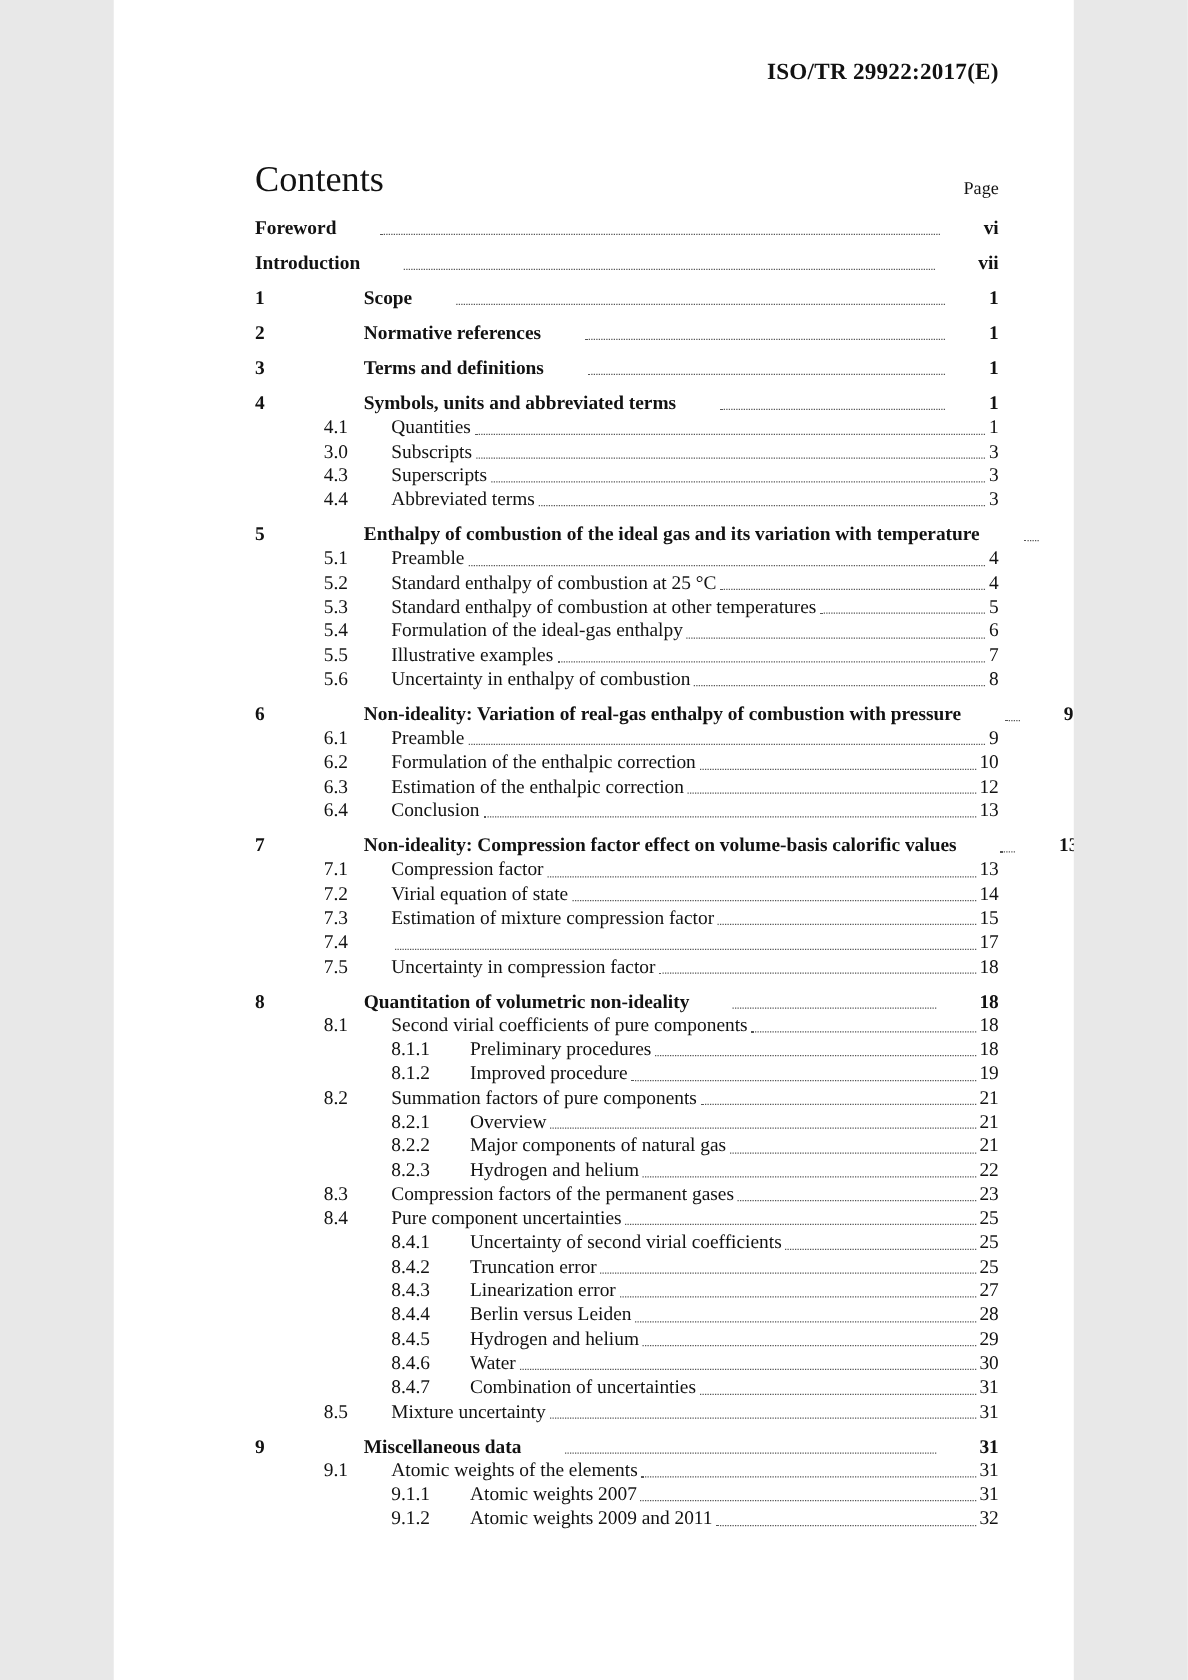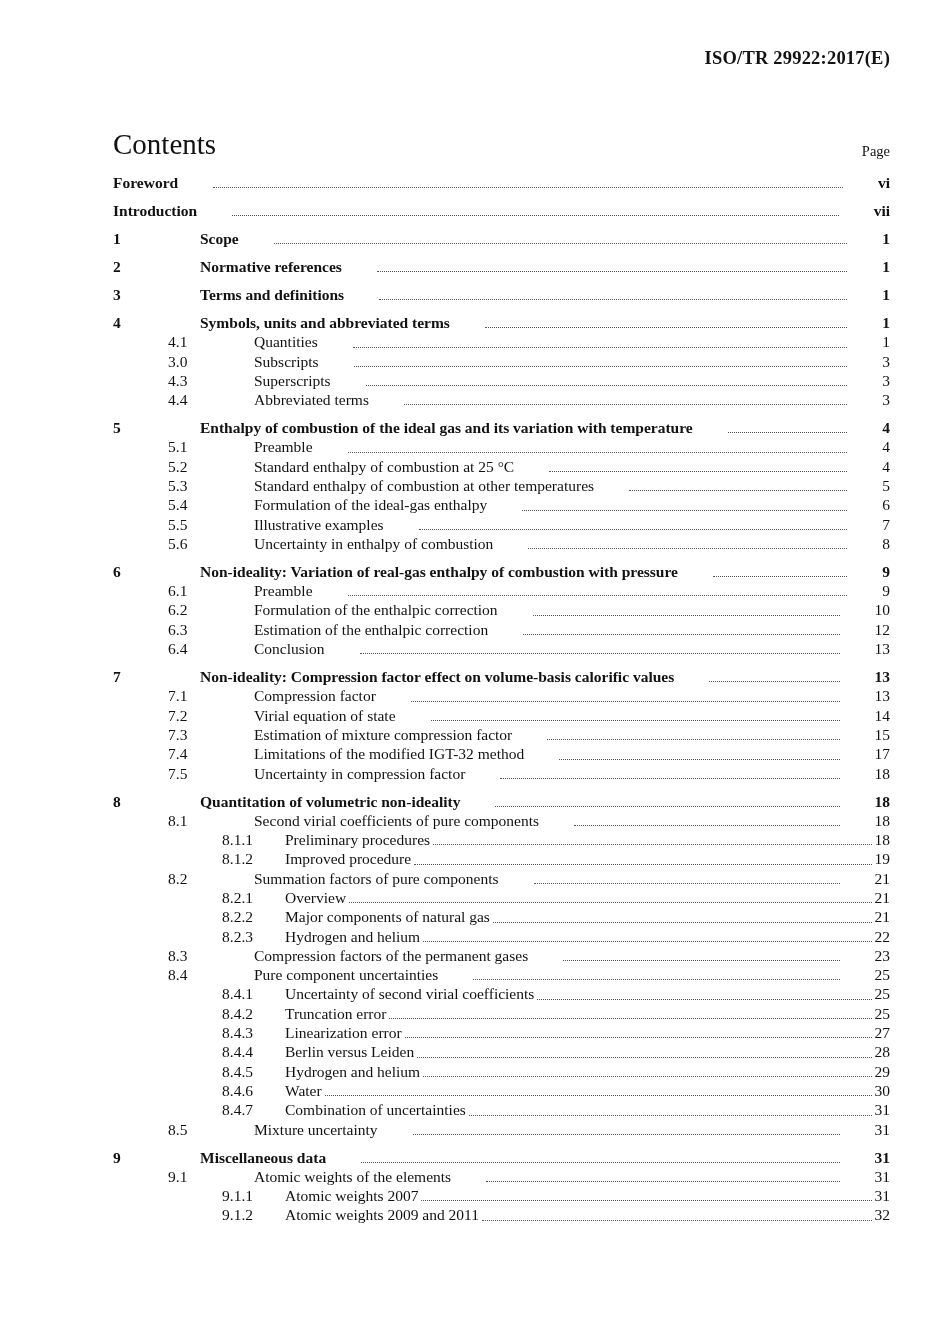--- a/index.html
+++ b/index.html
@@ -1,18 +1,18 @@
 <!DOCTYPE html>
 <html><head>
 <meta charset="utf-8">
 <style>
   html,body { margin:0; padding:0; background:#e8e8e8; }
   .page {
     position:relative;
-    width:950px; height:1344px;
+    width:768px; height:1344px;
     margin:0 auto;
     background:#ffffff;
     font-family:"Liberation Serif", serif;
     color:#121212;
     overflow:hidden;
   }
   .inner { position:absolute; left:113px; right:60px; top:0; }
   .doc-ref {
     padding-top:47px;
     text-align:right;
@@ -38,21 +38,21 @@
   .row {
     display:flex;
     align-items:baseline;
     font-size:15.5px;
     line-height:19.3px;
     white-space:nowrap;
   }
   .front, .lv1 { font-weight:bold; margin-top:8.7px;gap:32px; }
   .num { flex:0 0 auto; }
   .lv1 .num { width:55px; }
-  .lv2 { padding-left:55px;gap:32px; }
+  .lv2 { padding-left:55px; }
   .lv2 .num { width:54px; }
   .lv3 { padding-left:109px; }
   .lv3 .num { width:63px; }
   .ttl { flex:0 0 auto; }
   .leader {
     flex:1 1 auto;
     align-self:flex-end;
     border-bottom:1px dotted #555;
     margin:0 3px 4px 3px;
     min-width:12px;
@@ -231,21 +231,20 @@
     <span class="pg">14</span>
   </div>
         <div class="row lv2">
     <span class="num">7.3</span>
     <span class="ttl">Estimation of mixture compression factor</span>
     <span class="leader"></span>
     <span class="pg">15</span>
   </div>
         <div class="row lv2">
     <span class="num">7.4</span>
-    <span class="ttl">Limitations of the modified IGT-32 method</span>
     <span class="leader"></span>
     <span class="pg">17</span>
   </div>
         <div class="row lv2">
     <span class="num">7.5</span>
     <span class="ttl">Uncertainty in compression factor</span>
     <span class="leader"></span>
     <span class="pg">18</span>
   </div>
         <div class="row lv1">

